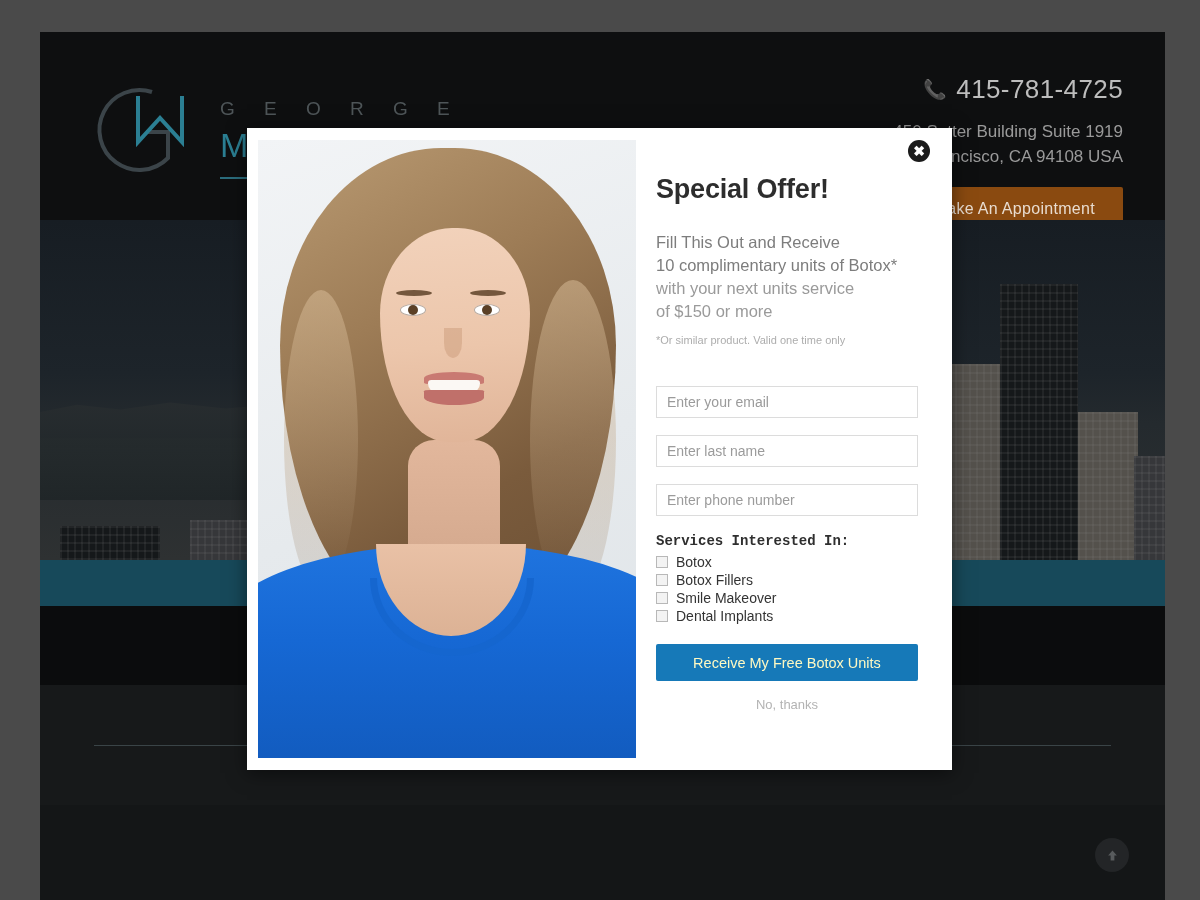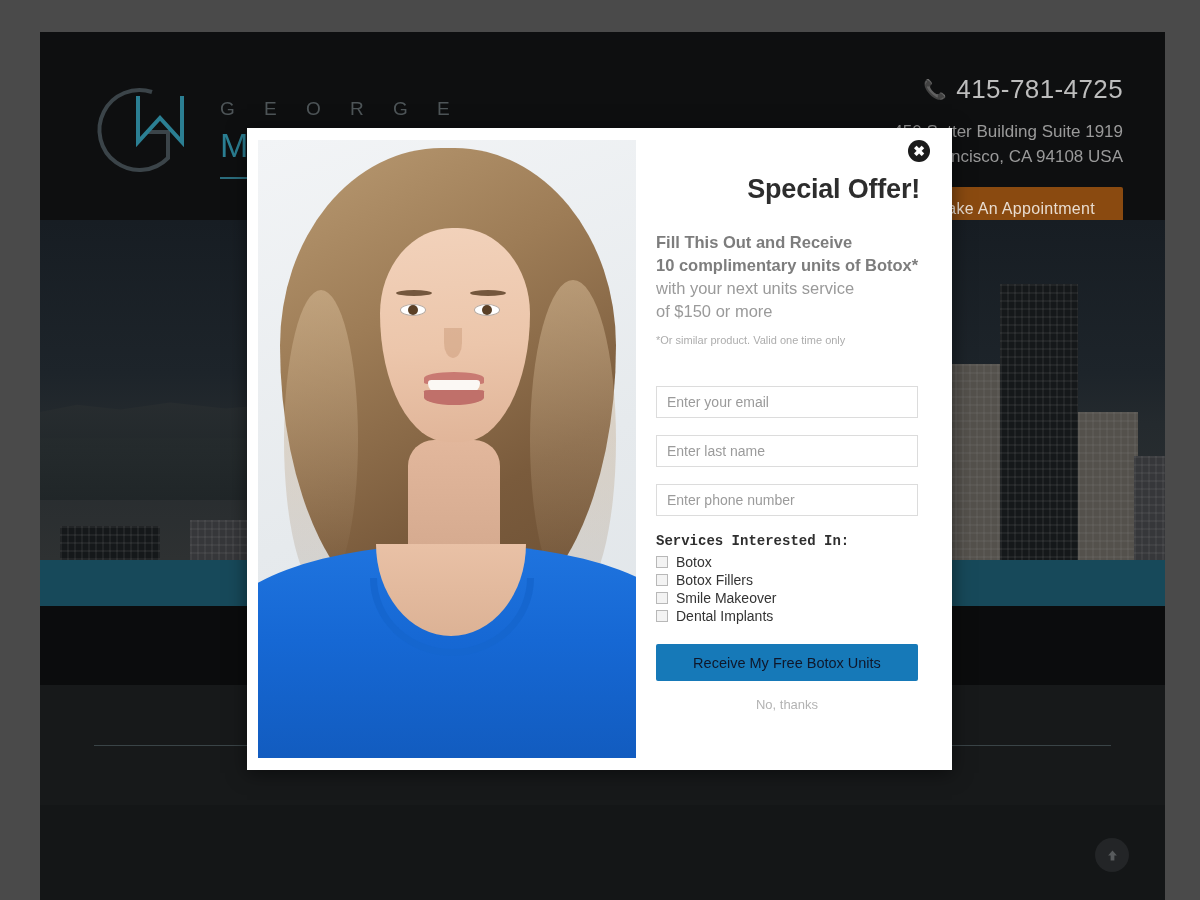--- a/index.html
+++ b/index.html
@@ -201,46 +201,46 @@
     flex: 1; position: relative; padding: 30px 32px 0 20px;
   }
   .modal-close {
     position: absolute; right: 22px; top: 12px;
     width: 22px; height: 22px; border-radius: 50%;
     background: #1b1b1b; color: #fff; font-size: 14px; font-weight: bold;
     display: flex; align-items: center; justify-content: center; cursor: pointer;
     font-family: "Liberation Sans", sans-serif;
   }
   .offer-title {
-    text-align: right; font-size: 27px; font-weight: bold; color: #2d2d2d;
+    text-align: left; font-size: 27px; font-weight: bold; color: #2d2d2d;
     margin-top: 16px; letter-spacing: -.2px;
   }
   .offer-lines { margin-top: 26px; }
   .ol { font-size: 16.5px; line-height: 23px; color: #9a9a9a; }
-  .ol.b { font-weight: bold; color: #7d7d7d; }
+  .ol.b { font-weight: normal; color: #7d7d7d; }
   .offer-fine { margin-top: 11px; font-size: 11px; color: #adadad; }
 
   .fields { margin-top: 40px; }
   .field {
     width: 262px; height: 32px; border: 1px solid #dcdcdc; background: #fff;
     font-size: 14px; color: #8d8d8d; padding: 0 10px; display: block;
     margin-bottom: 17px; font-family: "Liberation Sans", sans-serif;
   }
   .field::placeholder { color: #9b9b9b; }
 
   .svc-title { font-size: 14px; font-weight: bold; color: #2f2f2f; margin-bottom: 5px; font-family: Liberation Mono, monospace; }
   .svc-row { display: flex; align-items: center; gap: 8px; margin-bottom: 2px; }
   .svc-box {
     width: 12px; height: 12px; border: 1px solid #b8b8b8; background: #f3f3f3; cursor: pointer;
   }
   .svc-label { font-size: 14px; color: #333; }
 
   .submit-btn {
     margin-top: 18px; width: 262px; height: 37px;
-    background: #1679b8; color: #0f172a; border: none; border-radius: 2px;
+    background: #1679b8; color: #fef9c3; border: none; border-radius: 2px;
     font-size: 14.5px; cursor: pointer; font-family: "Liberation Sans", sans-serif;
   }
   .nothanks {
     margin-top: 16px; width: 262px; text-align: center;
     font-size: 13px; color: #b3b3b3; cursor: pointer;
   }
 </style>
 </head>
 <body>
 

